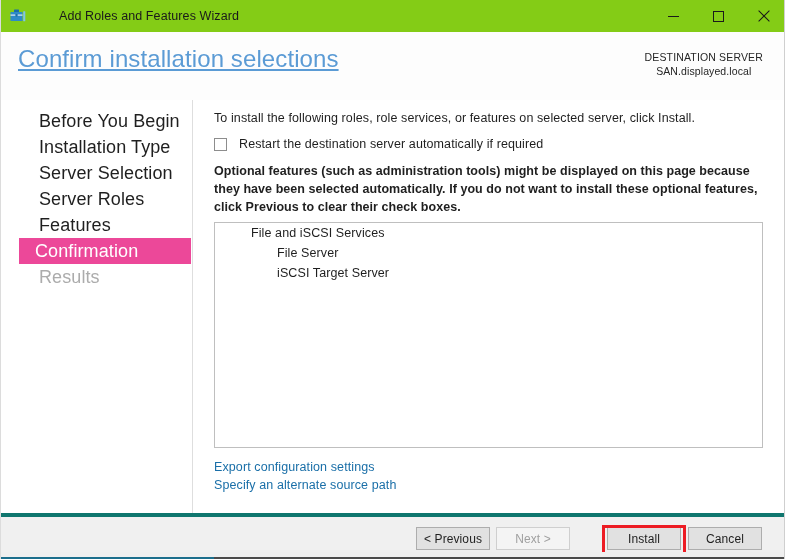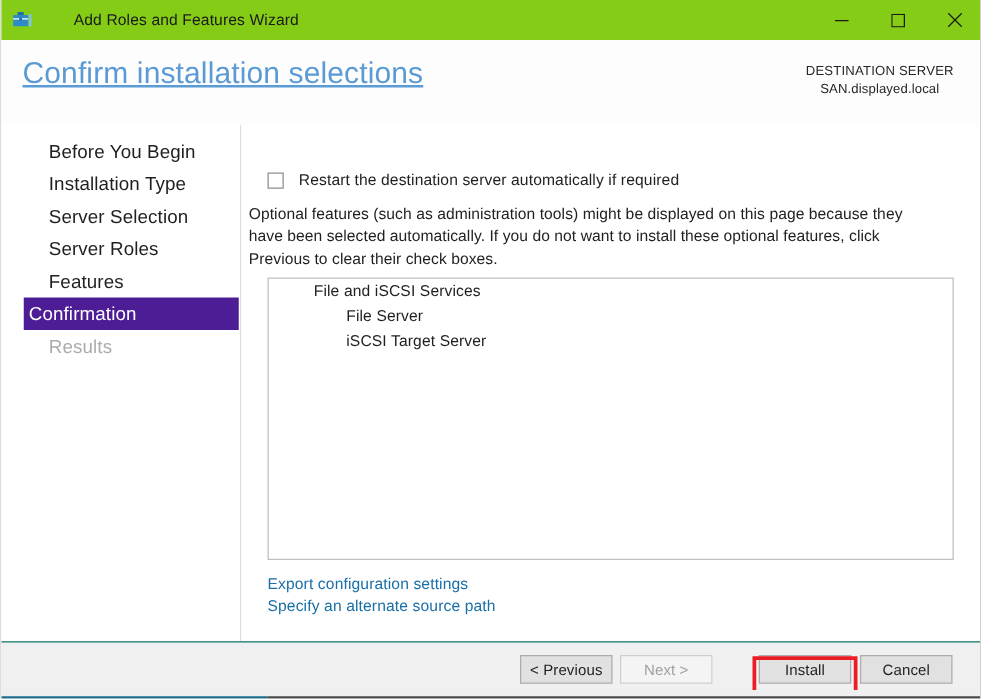--- a/index.html
+++ b/index.html
@@ -122,31 +122,31 @@
     position: absolute;
     left: 0; top: 8px;
     width: 192px;
   }
   .nav-item {
     height: 26px;
     display: flex;
     align-items: center;
     padding-left: 20px;
     box-sizing: border-box;
-    font-size: 15px;
+    font-size: 18px;
     color: #1f1f1f;
     letter-spacing: 0.1px;
     margin-left: 18px;
     width: 172px;
     white-space: nowrap;
   }
   .nav-item.selected {
-    background: #4c1d95;
+    background: #ec4899;
     color: #ffffff;
-    padding-left: 4px;
+    padding-left: 16px;
   }
   .nav-item.disabled {
     color: #acacac;
   }
 
   
   .main {
     position: absolute;
     left: 192px; top: 0;
     width: 593px;
@@ -176,26 +176,27 @@
   }
   .restart-label {
     margin-left: 12px;
     font-size: 12.5px;
     color: #1f1f1f;
     letter-spacing: 0.1px;
     white-space: nowrap;
   }
   .optional-text {
     position: absolute;
-    left: 6px; top: 62px;
+    left: 21px; top: 62px;
     width: 553px;
     font-size: 12.5px;
     color: #1f1f1f;
     line-height: 18px;
     letter-spacing: 0.05px;
+    font-weight: bold;
   }
 
   .listbox {
     position: absolute;
     left: 21px; top: 122px;
     width: 549px;
     height: 226px;
     border: 1px solid #bfbfbf;
     background: #ffffff;
     box-sizing: border-box;
@@ -229,21 +230,21 @@
     width: max-content;
   }
 
   
   .footer {
     position: absolute;
     left: 0; top: 513px;
     width: 785px;
     height: 39px;
     background: #f0f0f0;
-    border-top: 1px solid #0f766e;
+    border-top: 4px solid #0f766e;
     box-sizing: border-box;
   }
   .btn {
     position: absolute;
     top: 10px;
     width: 74px;
     height: 23px;
     font-family: "Liberation Sans", sans-serif;
     font-size: 12px;
     color: #1f1f1f;
@@ -349,20 +350,21 @@
         <div class="nav-item">Server Selection</div>
         <div class="nav-item">Server Roles</div>
         <div class="nav-item">Features</div>
         <div class="nav-item selected">Confirmation</div>
         <div class="nav-item disabled">Results</div>
       </div>
     </div>
 
     <div class="main">
 
+      <div class="intro-text">To install the following roles, role services, or features on selected server, click Install.</div>
 
       <div class="restart-row">
         <span class="checkbox"></span>
         <span class="restart-label">Restart the destination server automatically if required</span>
       </div>
 
       <div class="optional-text">Optional features (such as administration tools) might be displayed on this page because they have been selected automatically. If you do not want to install these optional features, click Previous to clear their check boxes.</div>
 
       <div class="listbox">
         <div class="tree-row lvl1">File and iSCSI Services</div>

